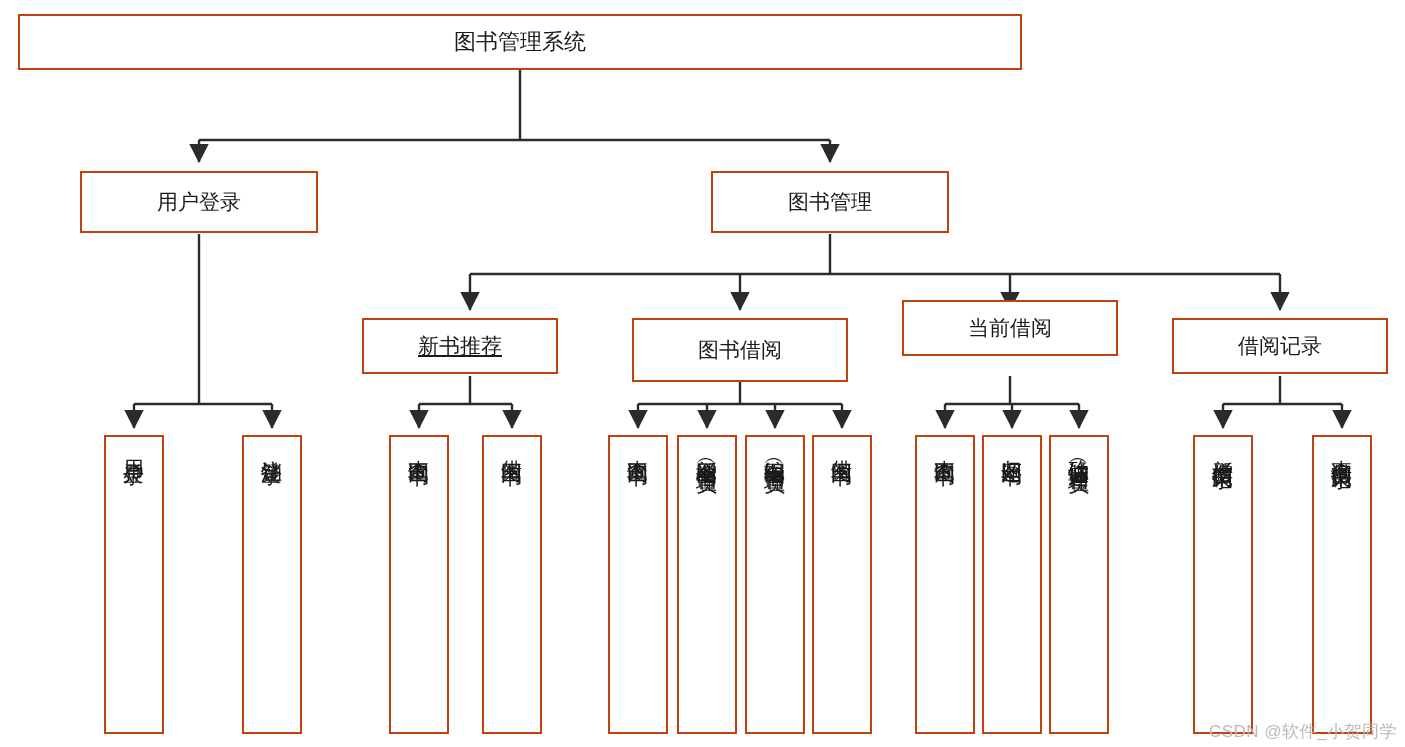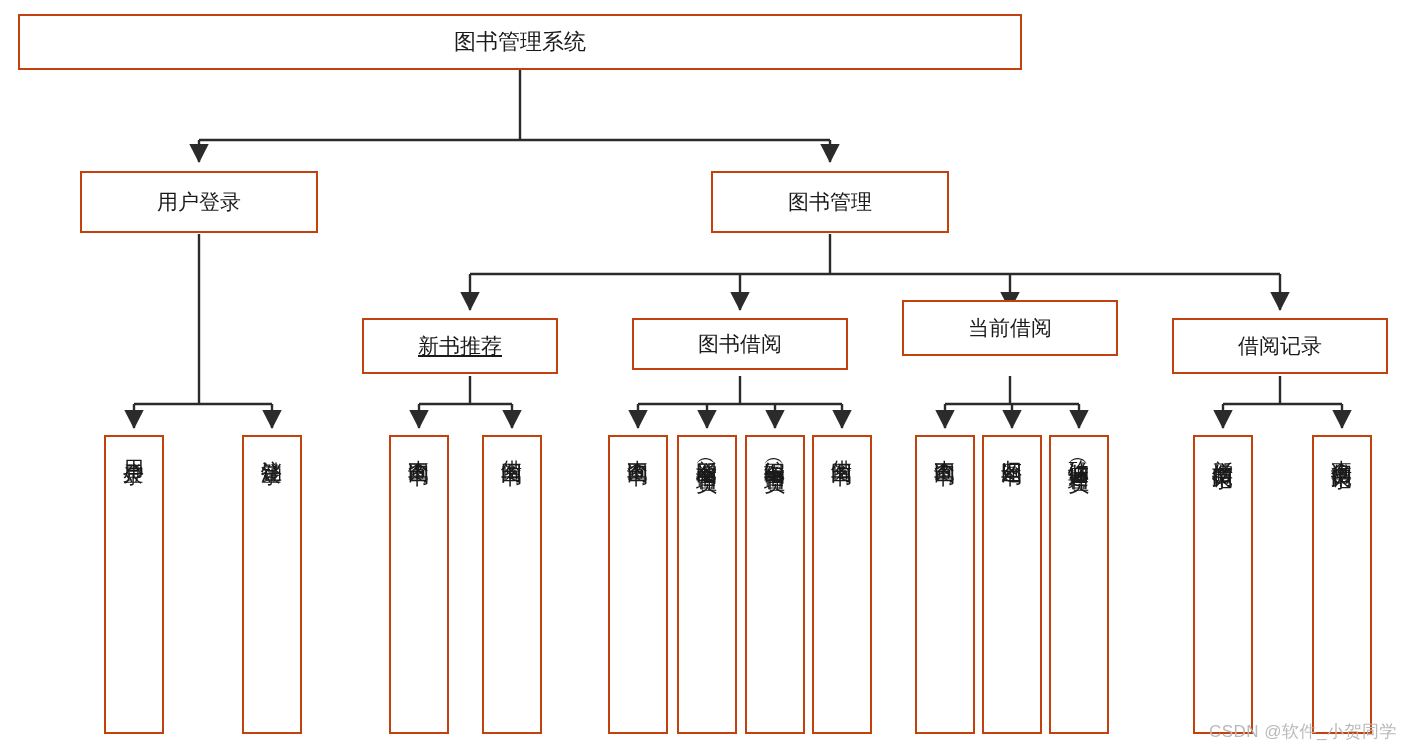--- a/index.html
+++ b/index.html
@@ -135,21 +135,21 @@
   <div class="node horiz" style="left:80px; top:171px; width:238px; height:62px;">
     <span class="node-label">用户登录</span>
   </div>
   <div class="node horiz" style="left:711px; top:171px; width:238px; height:62px;">
     <span class="node-label">图书管理</span>
   </div>
 
   <div class="node horiz" style="left:362px; top:318px; width:196px; height:56px;text-decoration:underline;">
     <span class="node-label">新书推荐</span>
   </div>
-  <div class="node horiz" style="left:632px; top:318px; width:216px; height:52px;">
+  <div class="node horiz" style="left:632px; top:318px; width:216px; height:64px;">
     <span class="node-label">图书借阅</span>
   </div>
   <div class="node horiz" style="left:902px; top:300px; width:216px; height:56px;">
     <span class="node-label">当前借阅</span>
   </div>
   <div class="node horiz" style="left:1172px; top:318px; width:216px; height:56px;">
     <span class="node-label">借阅记录</span>
   </div>
 
   <div class="node vert" style="left:104px; top:435px; width:60px; height:299px;">

